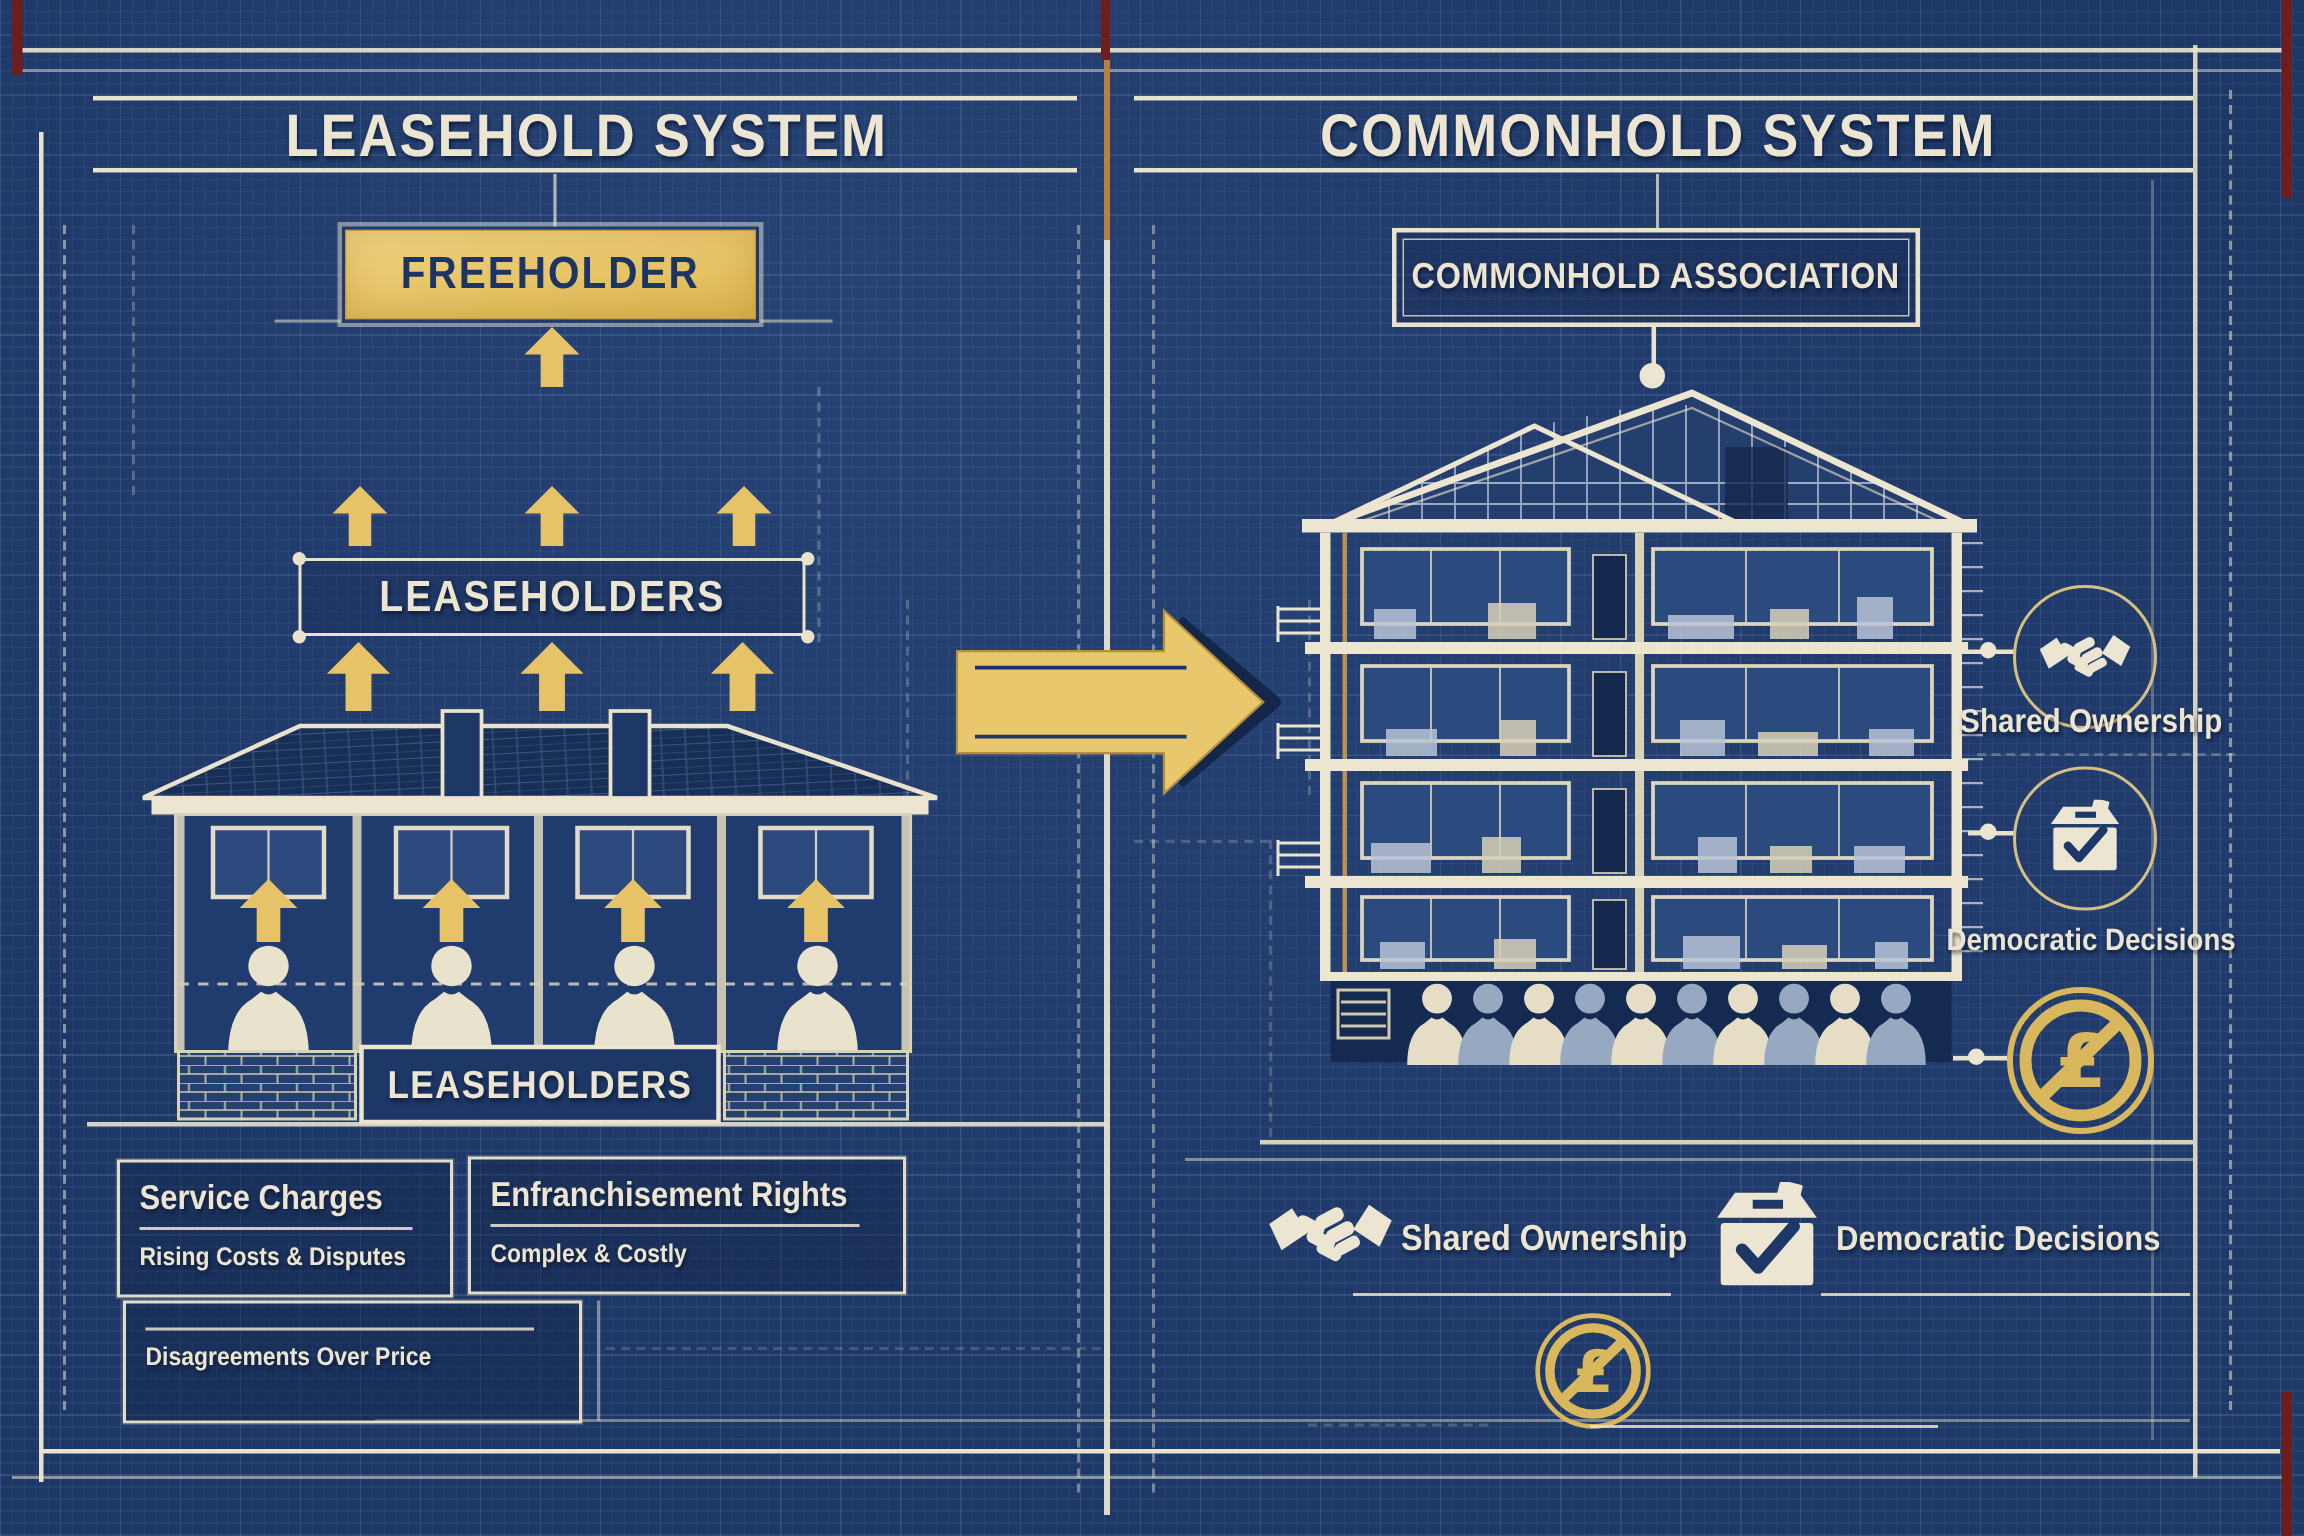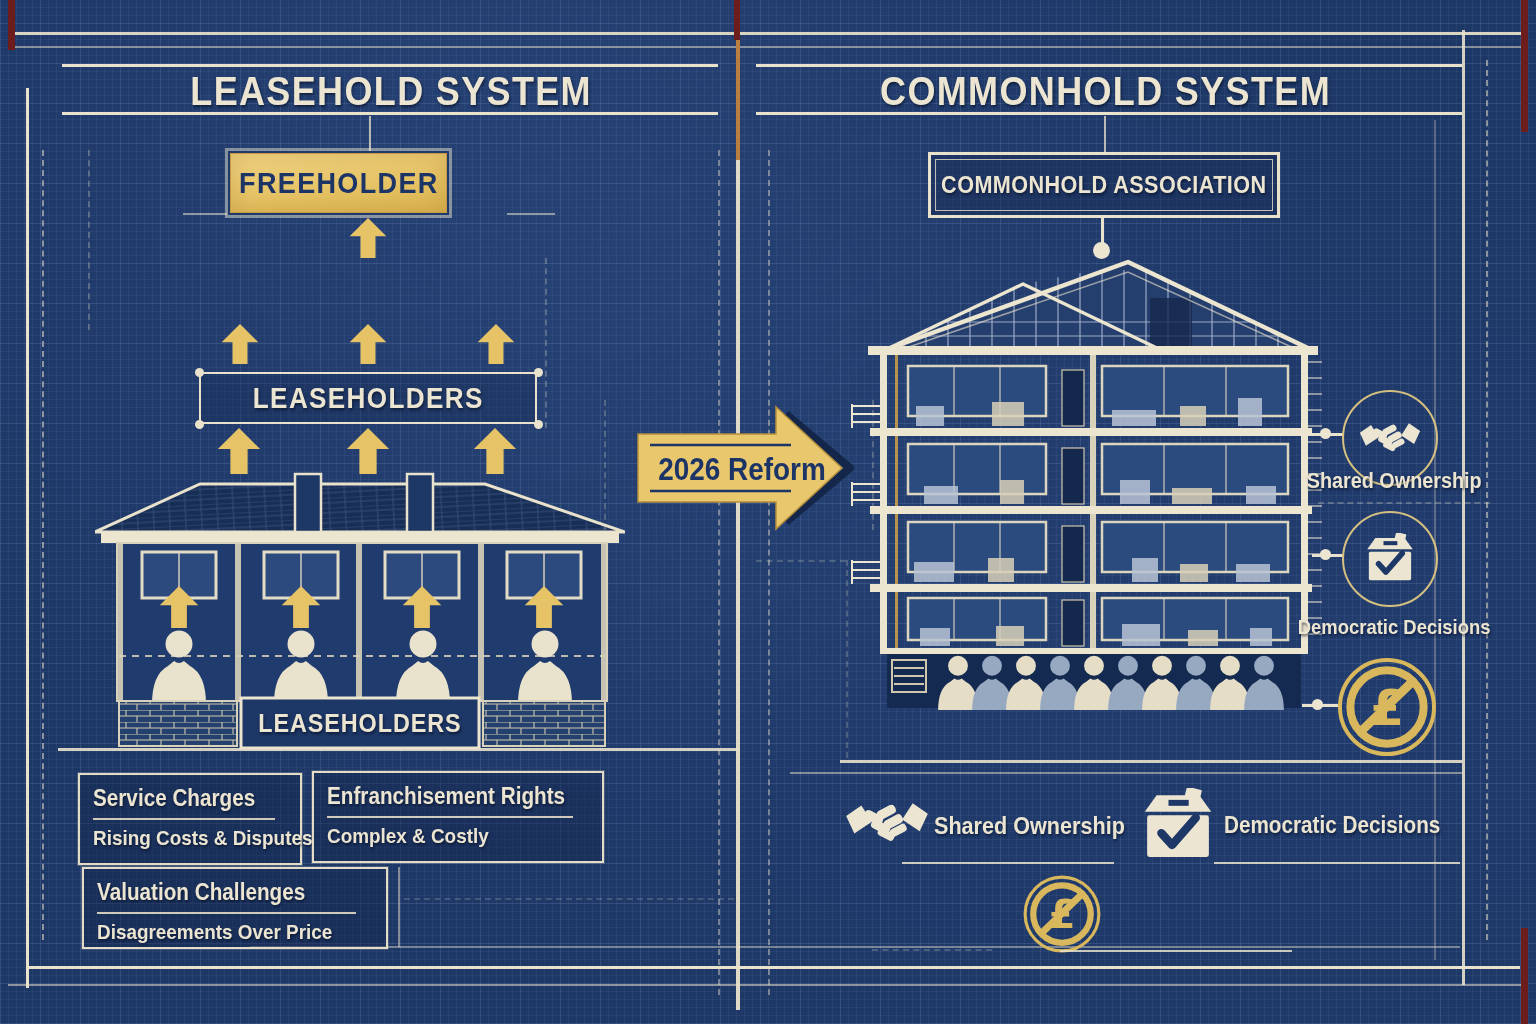--- a/index.html
+++ b/index.html
@@ -34,21 +34,21 @@
     background:linear-gradient(173deg,#f2d686,#e3bf5e 70%,#dcb552);
     border:2.5px solid #203a6c;
     box-shadow:inset 0 0 0 1px #c59a43, inset 0 0 26px rgba(150,100,25,.28), 0 0 0 3px rgba(236,229,208,.5);
   }
   .knobbox{position:absolute;border:2.5px solid #e9e2cc;box-sizing:border-box;background:rgba(24,42,82,.35);}
   .knobbox::before{content:"";position:absolute;left:-6px;top:-6px;width:9px;height:9px;border-radius:50%;background:#e9e2cc;
     box-shadow:339px 0 0 #e9e2cc, 0 52px 0 #e9e2cc, 339px 52px 0 #e9e2cc;}
   .issuebox{position:absolute;border:2.5px solid #e3dcc6;box-sizing:border-box;background:rgba(22,40,78,.45);
     box-shadow:0 0 0 1px rgba(233,226,204,.2);padding:10px 13px;}
   .issuetitle{font-size:23px;line-height:27px;}
-  .issuesub{font-size:21px;line-height:21px;}
+  .issuesub{font-size:17px;line-height:21px;}
   .issuerule{height:2px;background:#e3dcc6;margin:6px 0 7px 0;width:94%;opacity:.9;}
   .callout{position:absolute;border-radius:50%;border:2.5px solid #d6c080;display:flex;align-items:center;justify-content:center;}
   .dot{position:absolute;border-radius:50%;background:#ece5d0;}
 </style>
 </head>
 <body>
 
 <svg width="0" height="0" style="position:absolute" aria-hidden="true">
   <defs>
     <symbol id="sym-arrow-up" viewBox="0 0 48 48">
@@ -112,21 +112,21 @@
     <div class="abs" style="left:736px;top:40px;width:4px;height:120px;background:#b97f3e"></div>
     <div class="dashedv" style="left:718px;top:150px;height:845px;opacity:.8"></div>
     <div class="dashedv" style="left:768px;top:150px;height:845px;opacity:.8"></div>
   </div>
 
   <div class="abs center title cream" style="left:62px;top:68px;width:658px;height:46px">
     <span class="cond">LEASEHOLD SYSTEM</span>
   </div>
   <div class="vline" style="left:369px;top:116px;width:2px;height:36px;opacity:.75"></div>
 
-  <div class="goldbox center" style="left:228px;top:151px;width:221px;height:64px">
+  <div class="goldbox center" style="left:228px;top:151px;width:278px;height:64px">
     <span class="navy cond" style="font-size:30px;letter-spacing:1.5px">FREEHOLDER</span>
   </div>
 
   <svg class="abs" style="left:346px;top:218px" width="44" height="40" viewBox="0 0 48 48">
     <use href="#sym-arrow-up" xlink:href="#sym-arrow-up" fill="#e6c367"></use>
   </svg>
 
 
   <svg class="abs" style="left:218px;top:324px" width="44" height="40" viewBox="0 0 48 48">
       <use href="#sym-arrow-up" xlink:href="#sym-arrow-up" fill="#e6c367"></use>
@@ -215,37 +215,33 @@
     <div class="cream issuetitle"><span class="condL">Service Charges</span></div>
     <div class="issuerule"></div>
     <div class="cream issuesub"><span class="condL">Rising Costs &amp; Disputes</span></div>
   </div>
   <div class="issuebox" style="left:312px;top:771px;width:292px;height:92px">
     <div class="cream issuetitle"><span class="condL">Enfranchisement Rights</span></div>
     <div class="issuerule"></div>
     <div class="cream issuesub"><span class="condL">Complex &amp; Costly</span></div>
   </div>
   <div class="issuebox" style="left:82px;top:867px;width:306px;height:82px">
-    <div class="cream issuetitle"><span class="condL">Valuation Challenges</span></div>
     <div class="issuerule"></div>
     <div class="cream issuesub"><span class="condL">Disagreements Over Price</span></div>
   </div>
   <div class="vline" style="left:398px;top:867px;width:2px;height:80px;opacity:.5"></div>
   <div class="dashedh" style="left:404px;top:898px;width:330px;opacity:.35"></div>
 
   <div class="dashedv" style="left:604px;top:400px;height:130px;opacity:.45"></div>
   <div class="dashedv" style="left:872px;top:400px;height:130px;opacity:.45"></div>
   <svg class="abs" style="left:628px;top:398px" width="240" height="140" viewBox="0 0 240 140">
     <polyline points="158,16 222,70 158,124" fill="none" stroke="#14274a" stroke-width="8" stroke-linejoin="round"></polyline>
     <polygon points="10,36 148,36 148,9 214,70 148,131 148,104 10,104" fill="#e8c76d" stroke="#b68f3c" stroke-width="1.5"></polygon>
     <path d="M22,47 H163 M22,93 H163" stroke="#1d3467" stroke-width="2.5"></path>
   </svg>
-  <div class="abs center" style="left:642px;top:446px;width:200px;height:48px">
-    <span class="navy cond" style="font-size:31px">2026 Reform</span>
-  </div>
 
   <div class="abs center title cream" style="left:756px;top:68px;width:700px;height:46px">
     <span class="cond">COMMONHOLD SYSTEM</span>
   </div>
   <div class="vline" style="left:1104px;top:116px;width:2px;height:36px;opacity:.75"></div>
 
   <div class="dbl center" style="left:928px;top:152px;width:352px;height:66px">
     <span class="cream cond" style="font-size:24px;letter-spacing:.5px">COMMONHOLD ASSOCIATION</span>
   </div>
   <div class="vline" style="left:1101px;top:218px;width:3px;height:26px"></div>

